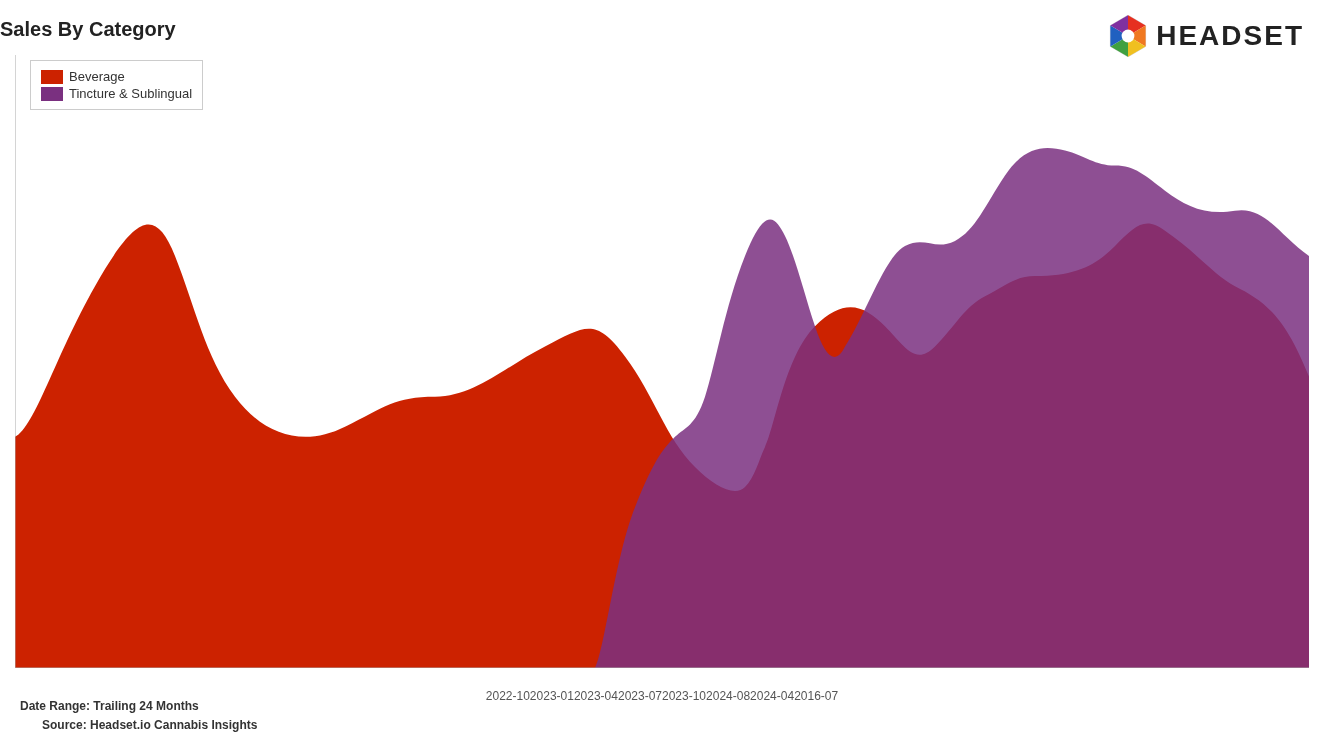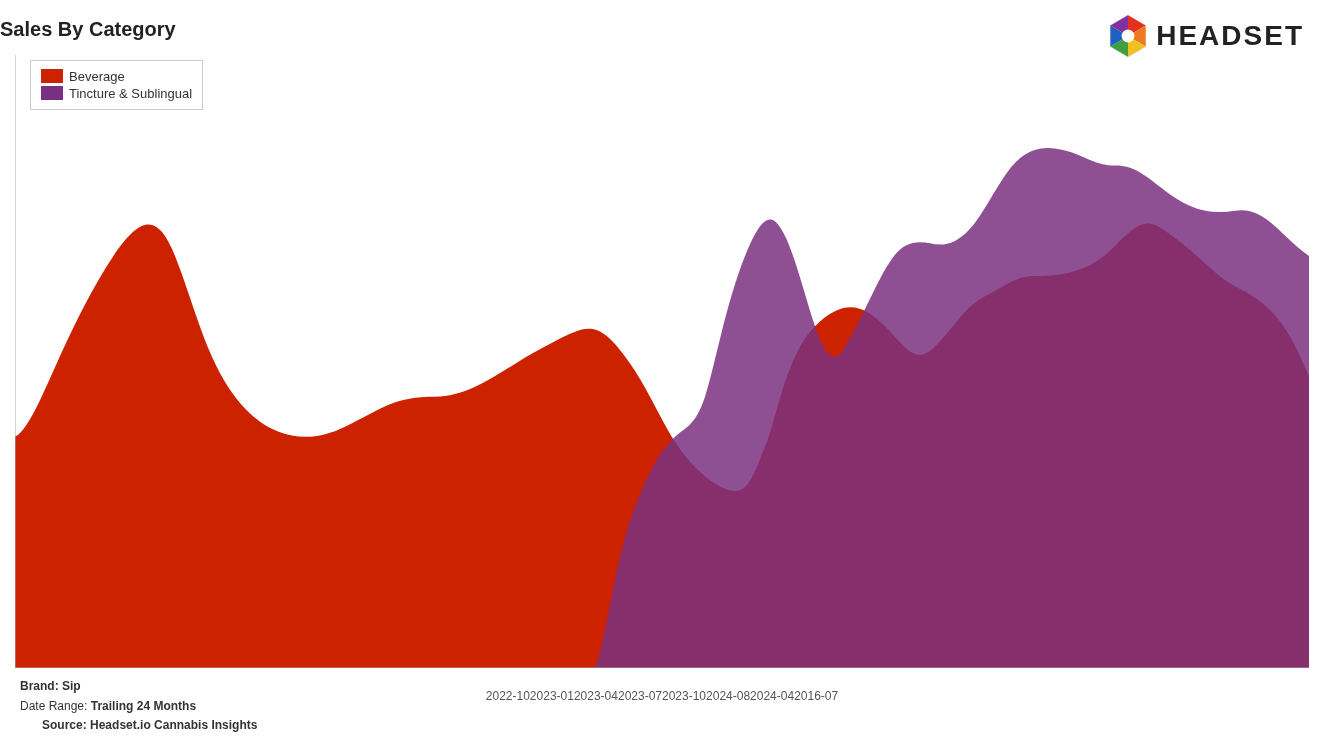--- a/index.html
+++ b/index.html
@@ -43,21 +43,21 @@
     .legend {
       position: absolute;
       top: 60px;
       left: 30px;
       border: 1px solid #ccc;
       padding: 6px 10px;
       background: #fff;
     }
     .legend-item {
       display: flex;
-      align-items: flex-start;
+      align-items: flex-end;
       gap: 6px;
       margin: 2px 0;
       font-size: 13px;
       color: #333;
     }
     .legend-swatch {
       width: 22px;
       height: 14px;
     }
     .chart-area {
@@ -204,25 +204,21 @@
     <span>2023-04</span>
     <span>2023-07</span>
     <span>2023-10</span>
     <span>2024-08</span>
     <span>2024-04</span>
     <span>2016-07</span>
   </div>
 
   <div class="footer">
     <div>
-      <span style="font-weight: bold;">Brand:</span>
-      <span>Sip</span>
-    </div>
-    <div>
-      <span style="font-weight: normal;">Date Range:</span>
+      <span style="font-weight: bold;">Date Range:</span>
       <span>Trailing 24 Months</span>
     </div>
     <div>
       <span style="font-weight: bold; margin-left: 22px;">Source:</span>
       <span>Headset.io Cannabis Insights</span>
     </div>
   </div>
 
 </div>
 

